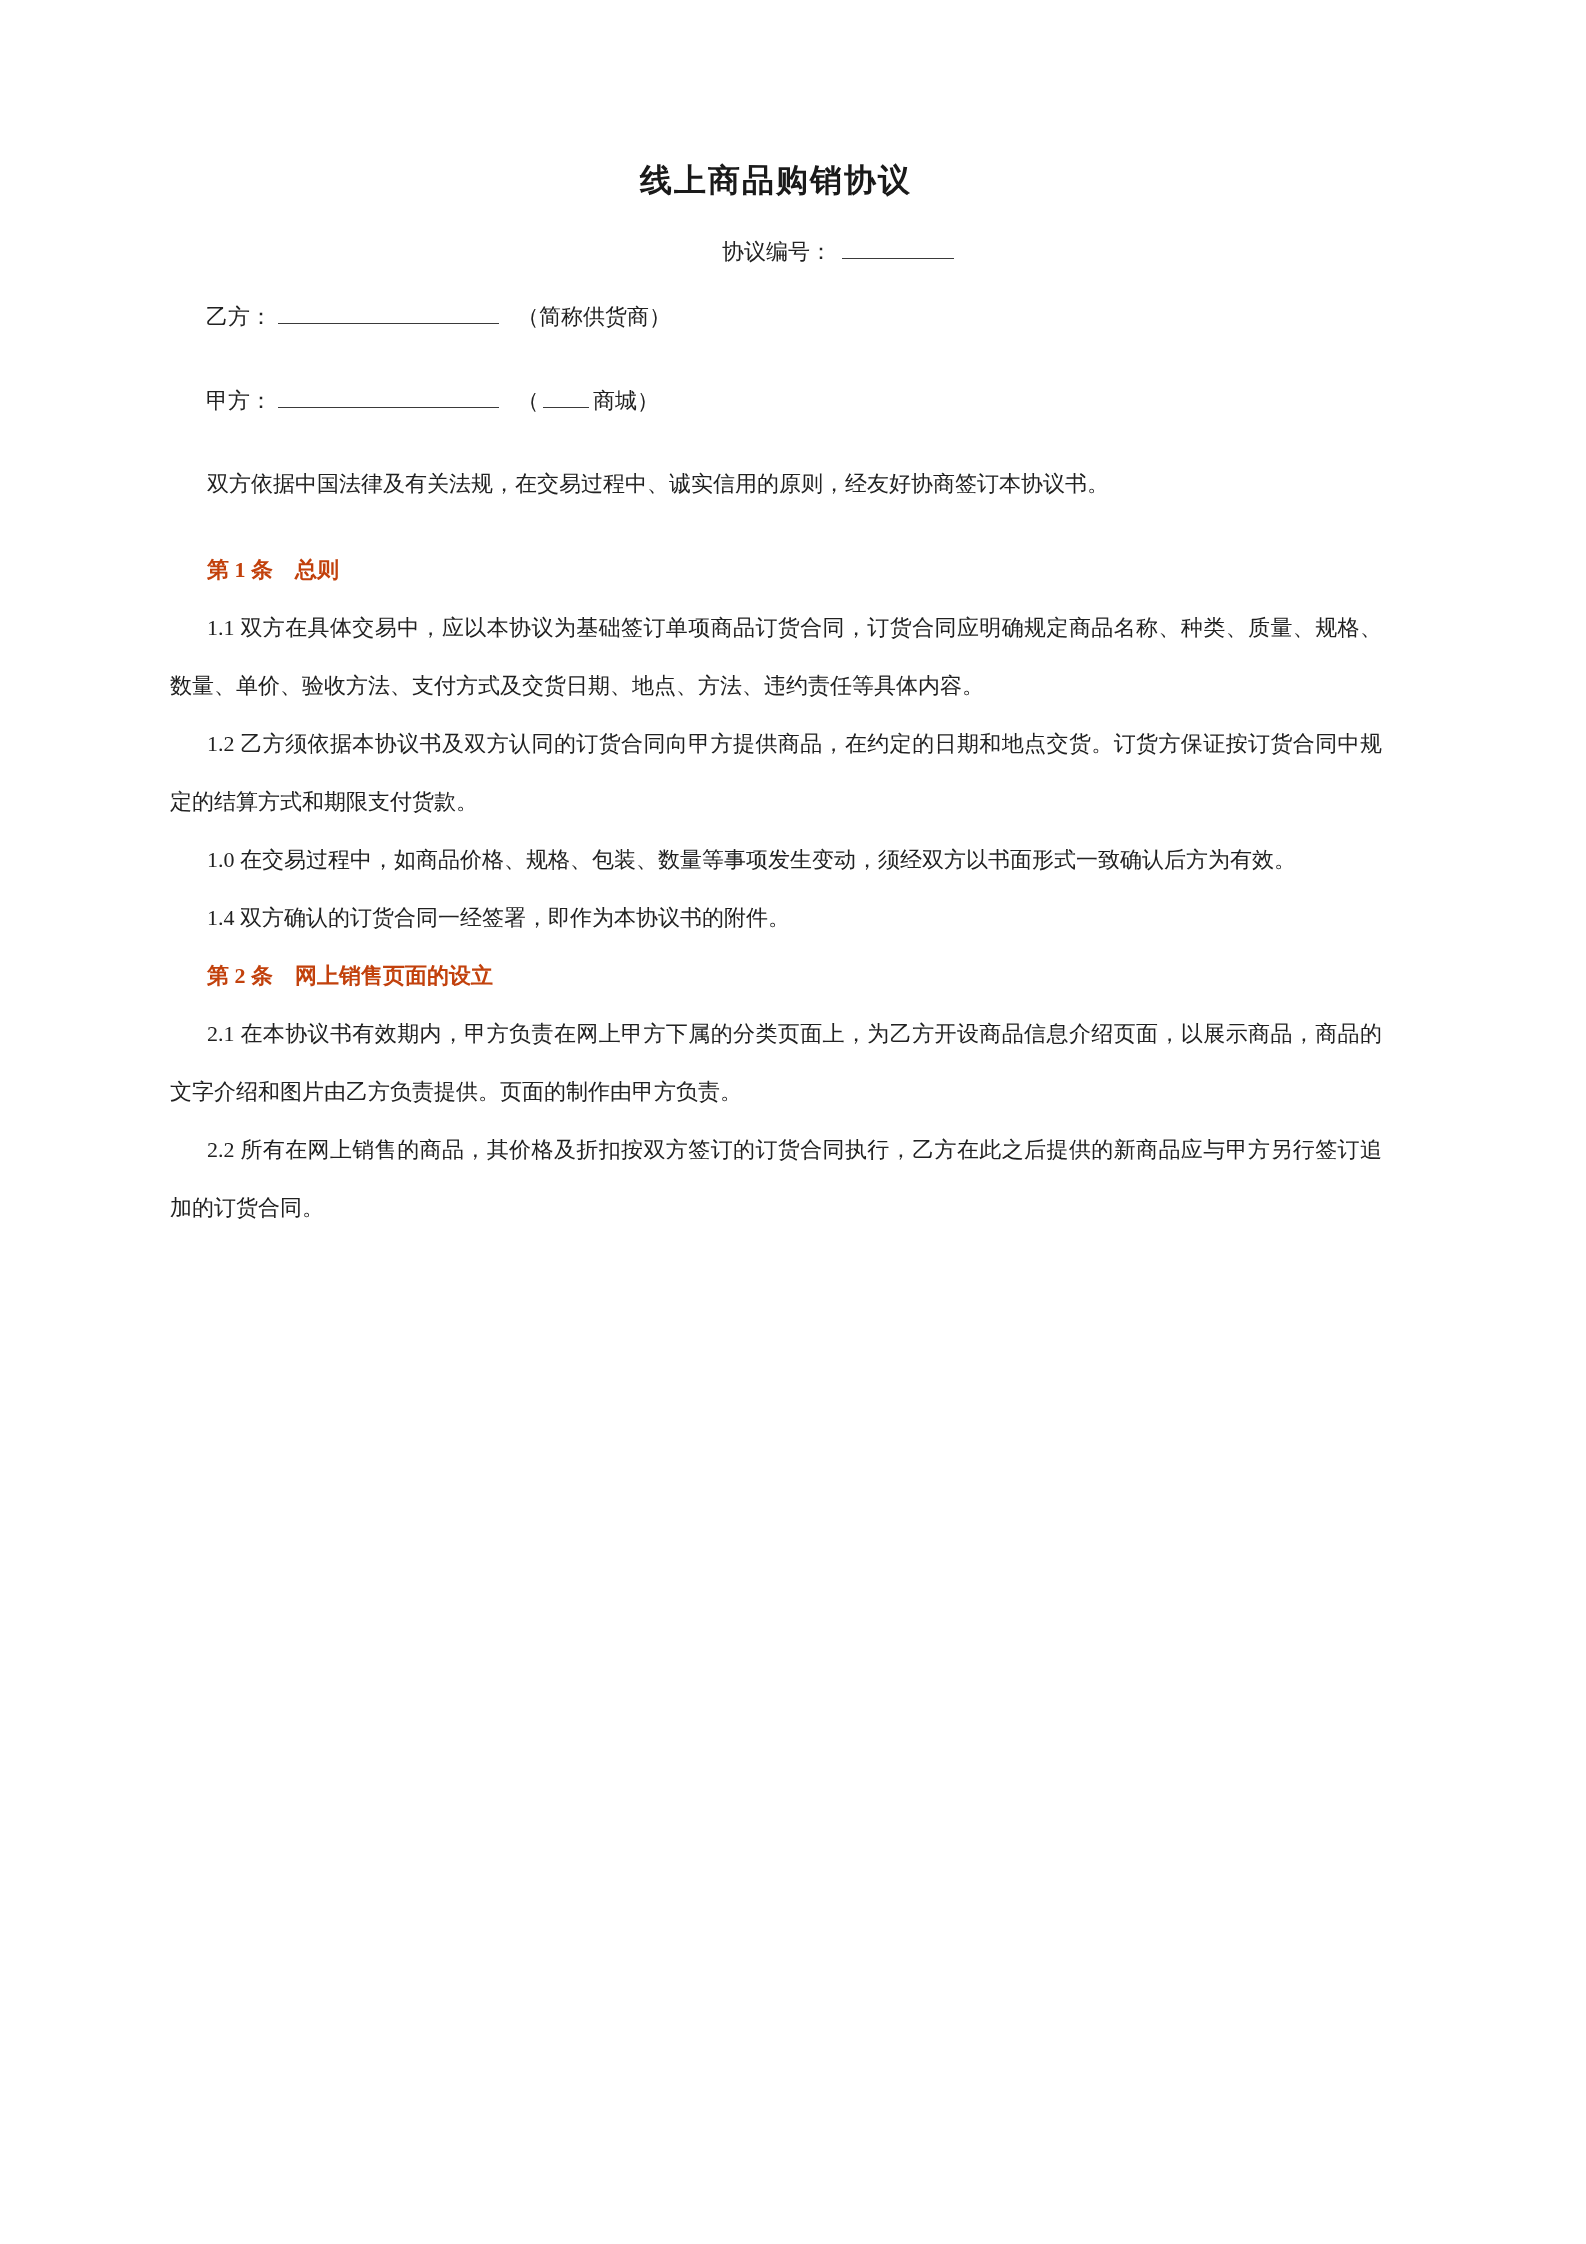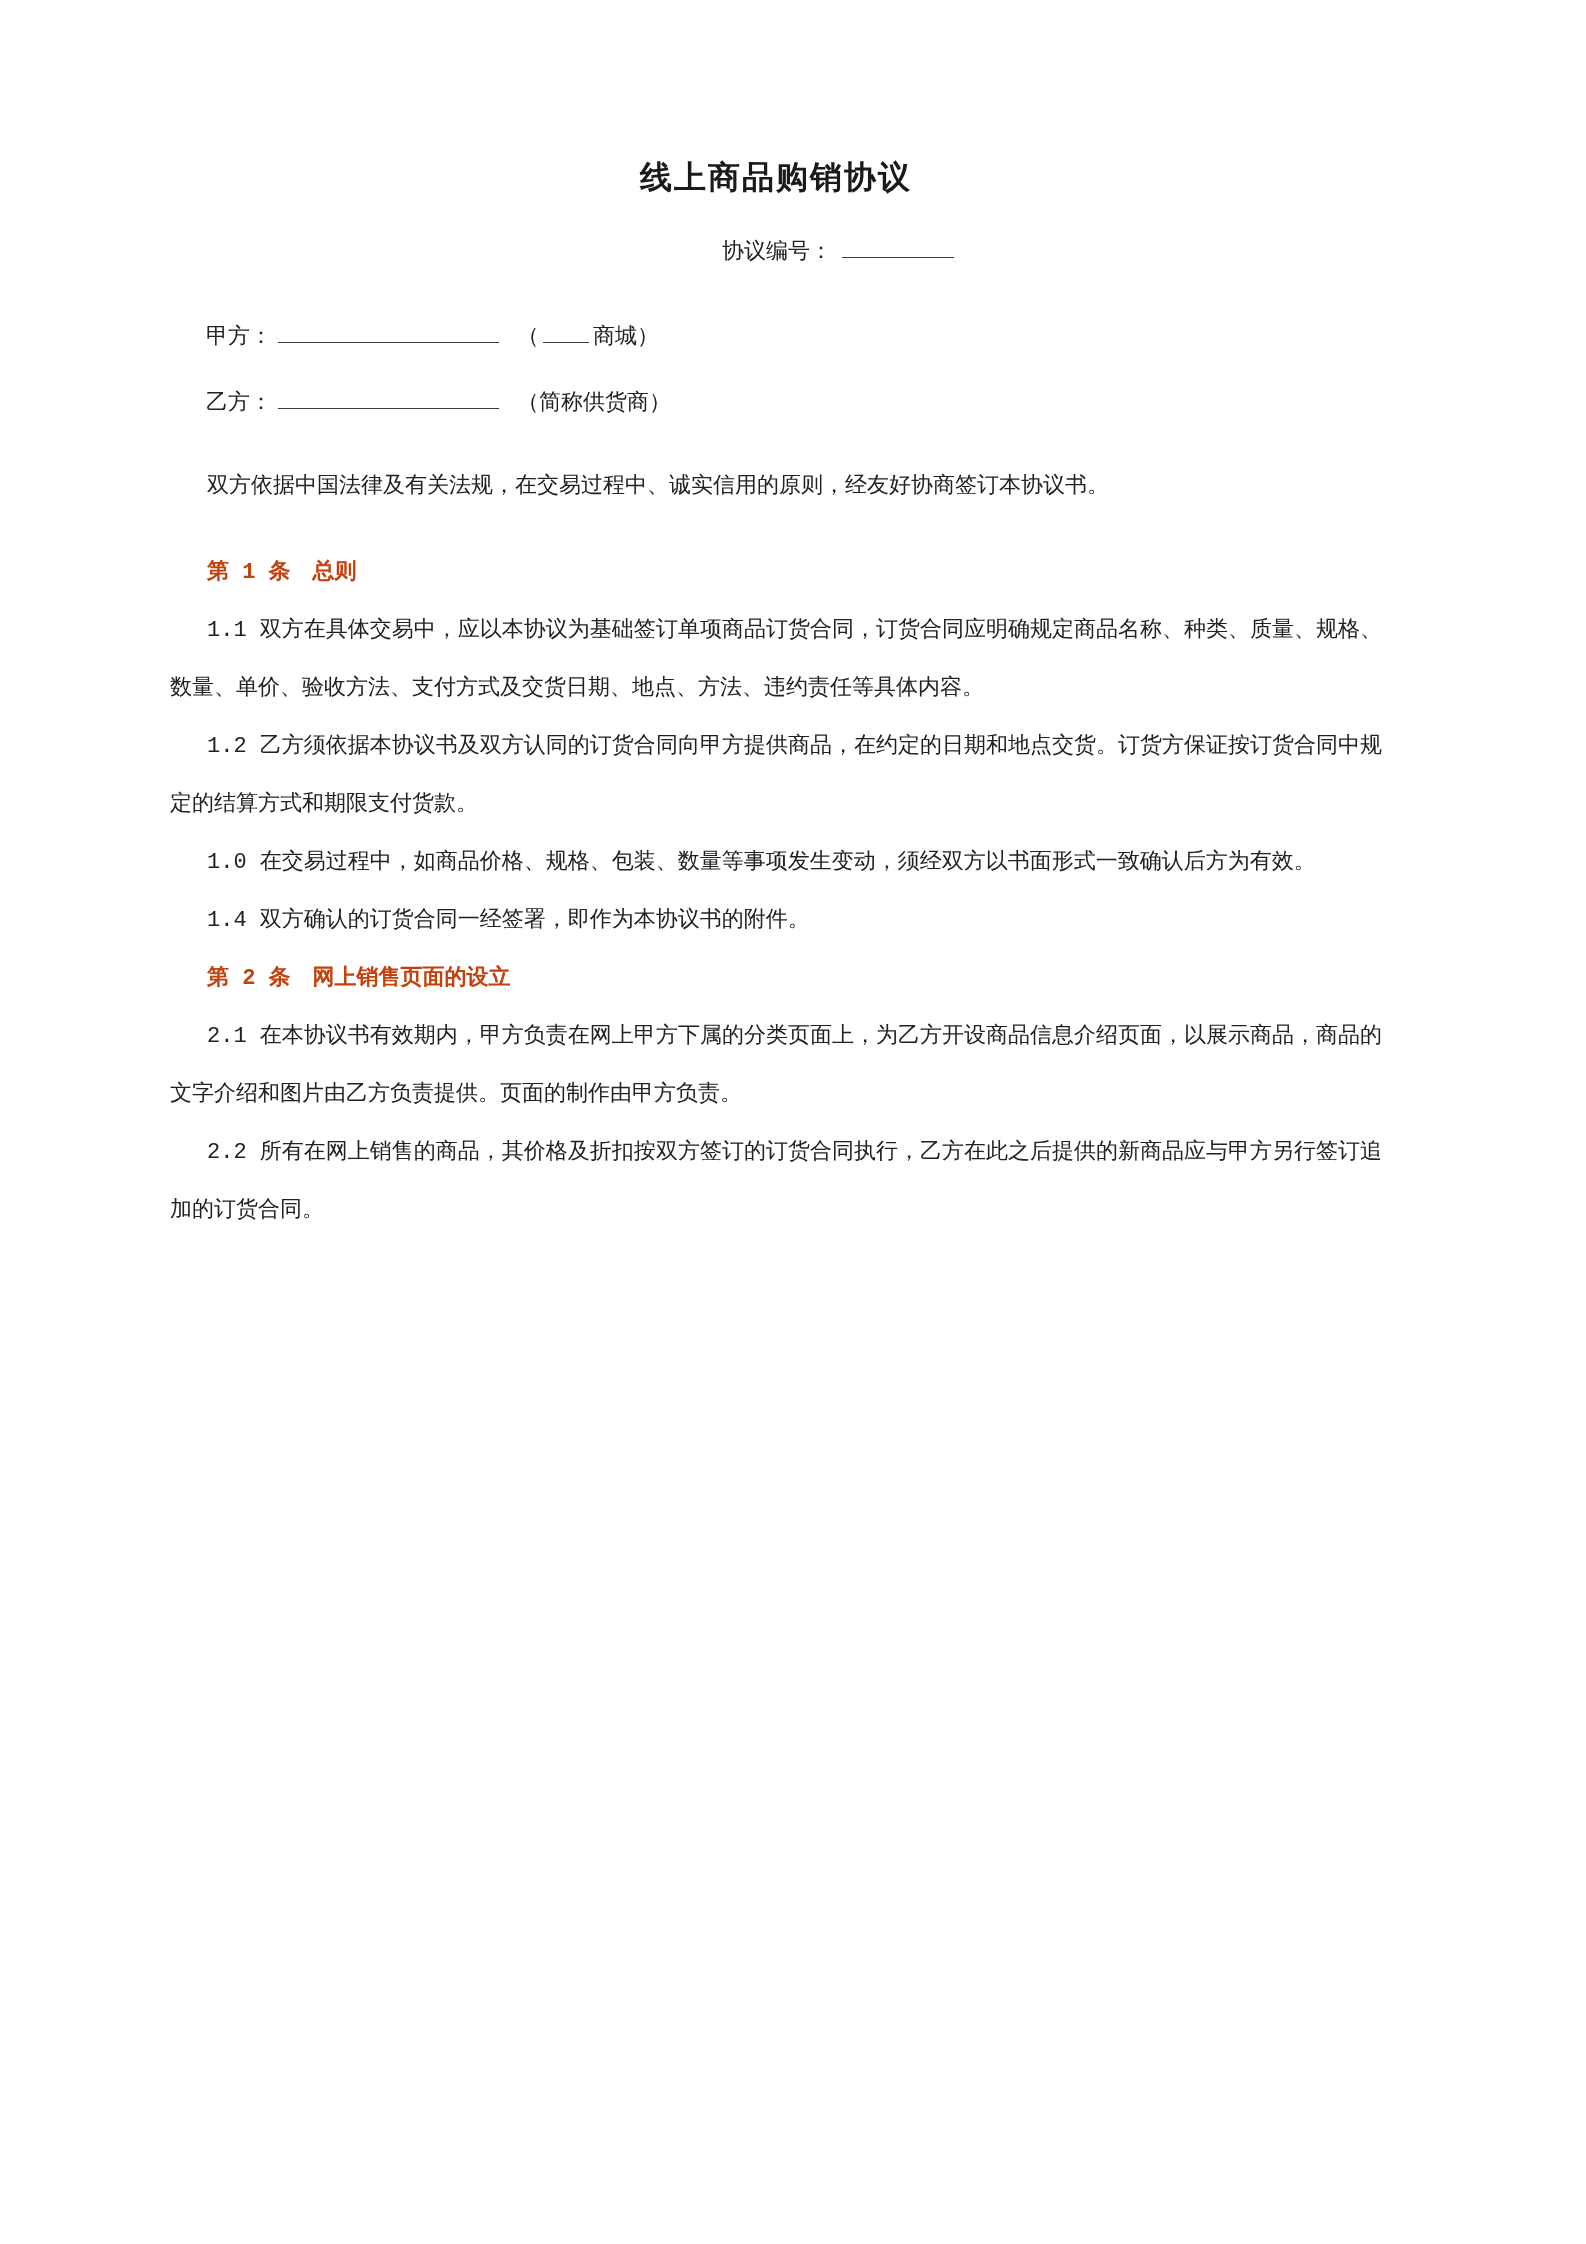--- a/index.html
+++ b/index.html
@@ -7,21 +7,21 @@
     margin: 0;
     padding: 0;
     background: #ffffff;
   }
   .page {
     position: relative;
     width: 1586px;
     height: 2244px;
     background: #ffffff;
     padding: 158px 204px 0 170px;
-    font-family: Liberation Mono, monospace;
+    font-family: Liberation Serif, serif;
     color: #212121;
   }
   .title {
     margin: 0;
     font-size: 32px;
     line-height: 44px;
     font-weight: 700;
     text-align: center;
     letter-spacing: 2px;
     color: #1a1a1a;
@@ -73,26 +73,26 @@
 <body>
 
 <div class="page">
 
   <h1 class="title">线上商品购销协议</h1>
 
   <div class="agreement-no">
     <span>协议编号：</span><span class="blank blank-agreement"></span>
   </div>
 
+  <div class="party-line second">
+    <span>乙方：</span><span class="blank blank-party"></span><span class="paren-open">（简称供货商）</span>
+  </div>
+
   <div class="party-line">
     <span>甲方：</span><span class="blank blank-party"></span><span class="paren-open">（</span><span class="blank blank-paren"></span><span>商城）</span>
-  </div>
-
-  <div class="party-line second">
-    <span>乙方：</span><span class="blank blank-party"></span><span class="paren-open">（简称供货商）</span>
   </div>
 
   <div class="doc-body">
 
     <p>双方依据中国法律及有关法规，在交易过程中、诚实信用的原则，经友好协商签订本协议书。</p>
 
     <p class="heading heading-1">第 1 条　总则</p>
 
     <p>1.1 双方在具体交易中，应以本协议为基础签订单项商品订货合同，订货合同应明确规定商品名称、种类、质量、规格、数量、单价、验收方法、支付方式及交货日期、地点、方法、违约责任等具体内容。</p>
 

